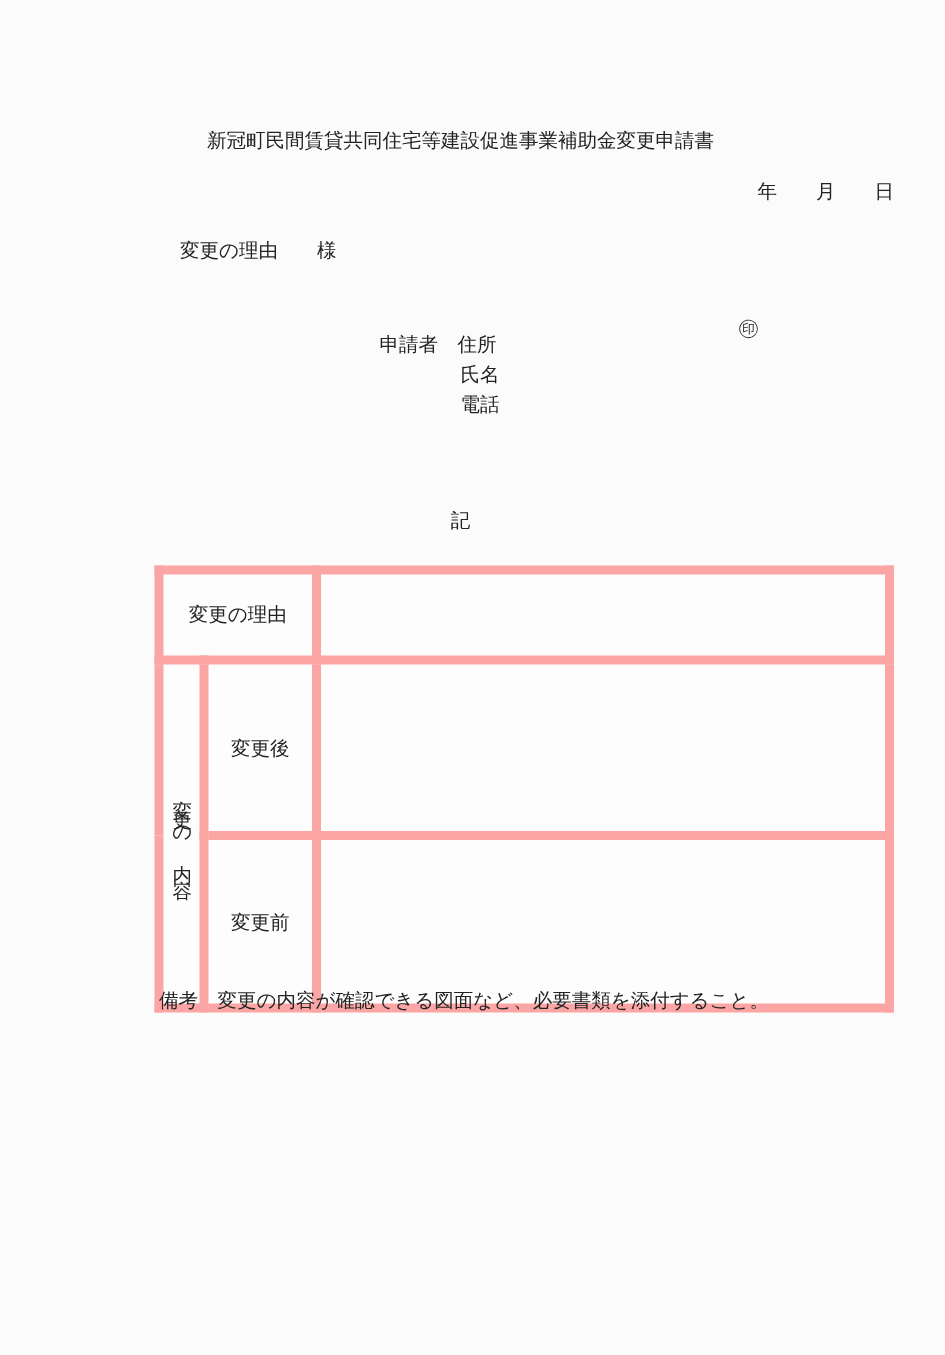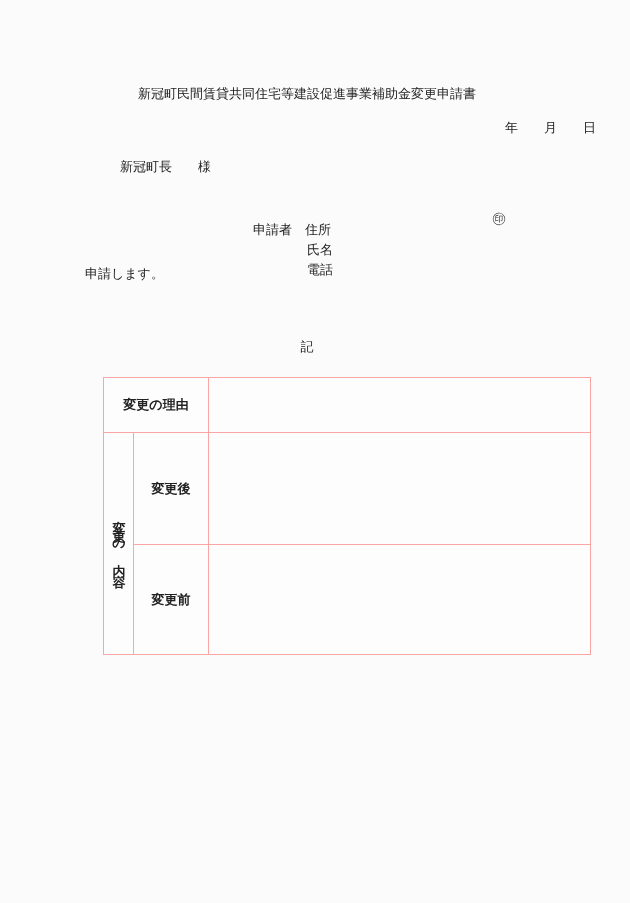--- a/index.html
+++ b/index.html
@@ -19,26 +19,25 @@
   .body-line{white-space:pre;}
   .body-line.indent{padding-left:42px;}
   .applicant{position:absolute;left:253px;top:192px;font-size:13px;line-height:20px;margin-top:28px;}
   .applicant .sub{padding-left:54px;font-family:Liberation Serif, serif;}
   table.form{
     position:absolute;left:103px;top:377px;
     border-collapse:collapse;table-layout:fixed;
     width:487px;
   }
   table.form td{
-    border:1px solid #fca5a5;
+    border:6px solid #fca5a5;
     padding:0;
     font-size:13px;
     vertical-align:middle;
     background:#fdfdfd;
-    font-weight:bold;
   }
   td.lbl{text-align:center;}
   td.vert{
     text-align:center;
   }
   td.vert span{
     display:inline-block;
     writing-mode:vertical-rl;
     text-orientation:upright;
     letter-spacing:0.75em;
@@ -49,31 +48,30 @@
 </head>
 <body>
 
 <div class="page">
 
 
   <div class="abs fs center" style="top:84px;">新冠町民間賃貸共同住宅等建設促進事業補助金変更申請書</div>
 
   <div class="abs fs" style="right:34px;top:119px;font-family:Liberation Mono, monospace;">年　　月　　日</div>
 
-  <div class="abs fs" style="left:120px;top:157px;">新冠町長　　様</div>
+  <div class="abs fs" style="left:120px;top:157px;">変更の理由　　様</div>
 
   <div class="applicant">
     <div class="body-line">申請者　住所</div>
     <div class="body-line sub">氏名</div>
     <div class="body-line sub">電話</div>
   </div>
   <div class="seal">㊞</div>
 
   <div class="body-par">
-    <div class="body-line">申請します。</div>
   </div>
 
   <div class="abs fs center" style="top:337px;">記</div>
 
   <table class="form">
     <colgroup>
       <col style="width:30px">
       <col style="width:75px">
       <col style="width:382px">
     </colgroup>
@@ -87,14 +85,15 @@
       <td class="lbl" style="height:111px;">変更後</td>
       <td></td>
     </tr>
     <tr>
       <td class="lbl" style="height:109px;margin-top:24px;">変更前</td>
       <td></td>
     </tr>
   </tbody>
     </table>
 
+  <div class="abs fs" style="left:106px;top:657px;">備考　変更の内容が確認できる図面など、必要書類を添付すること。</div>
 
 </div>
 
 </body></html>

